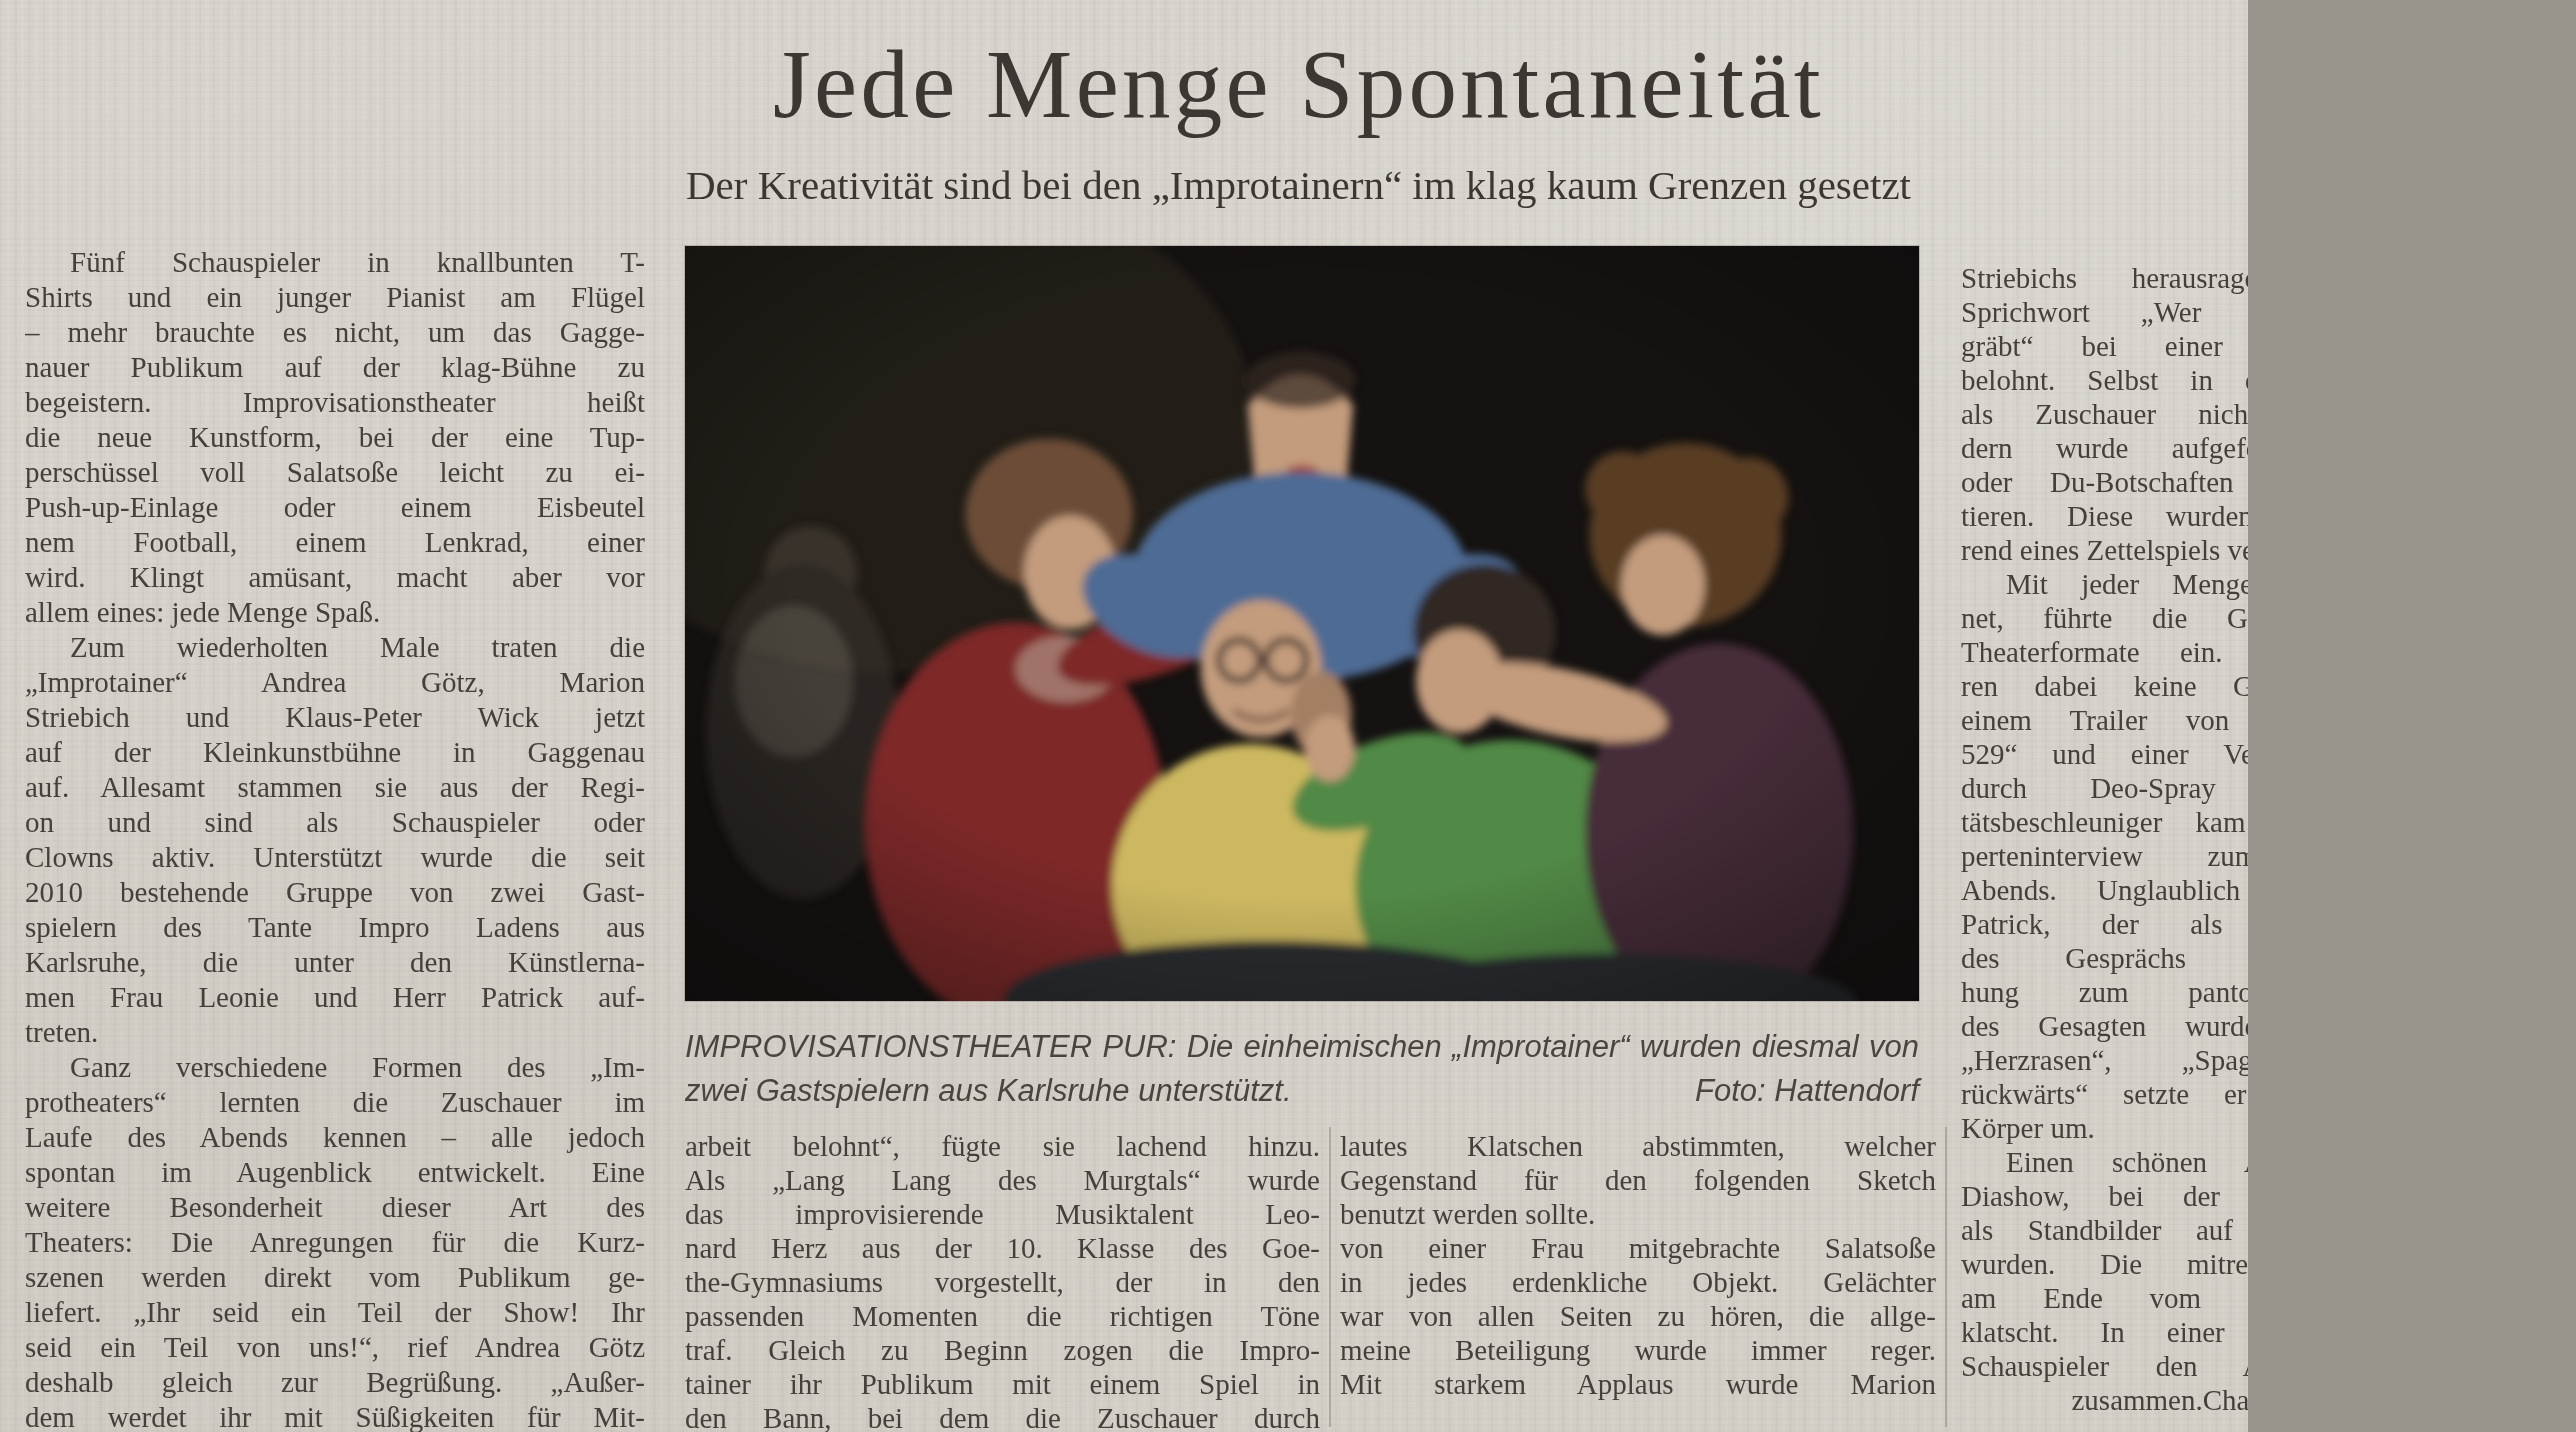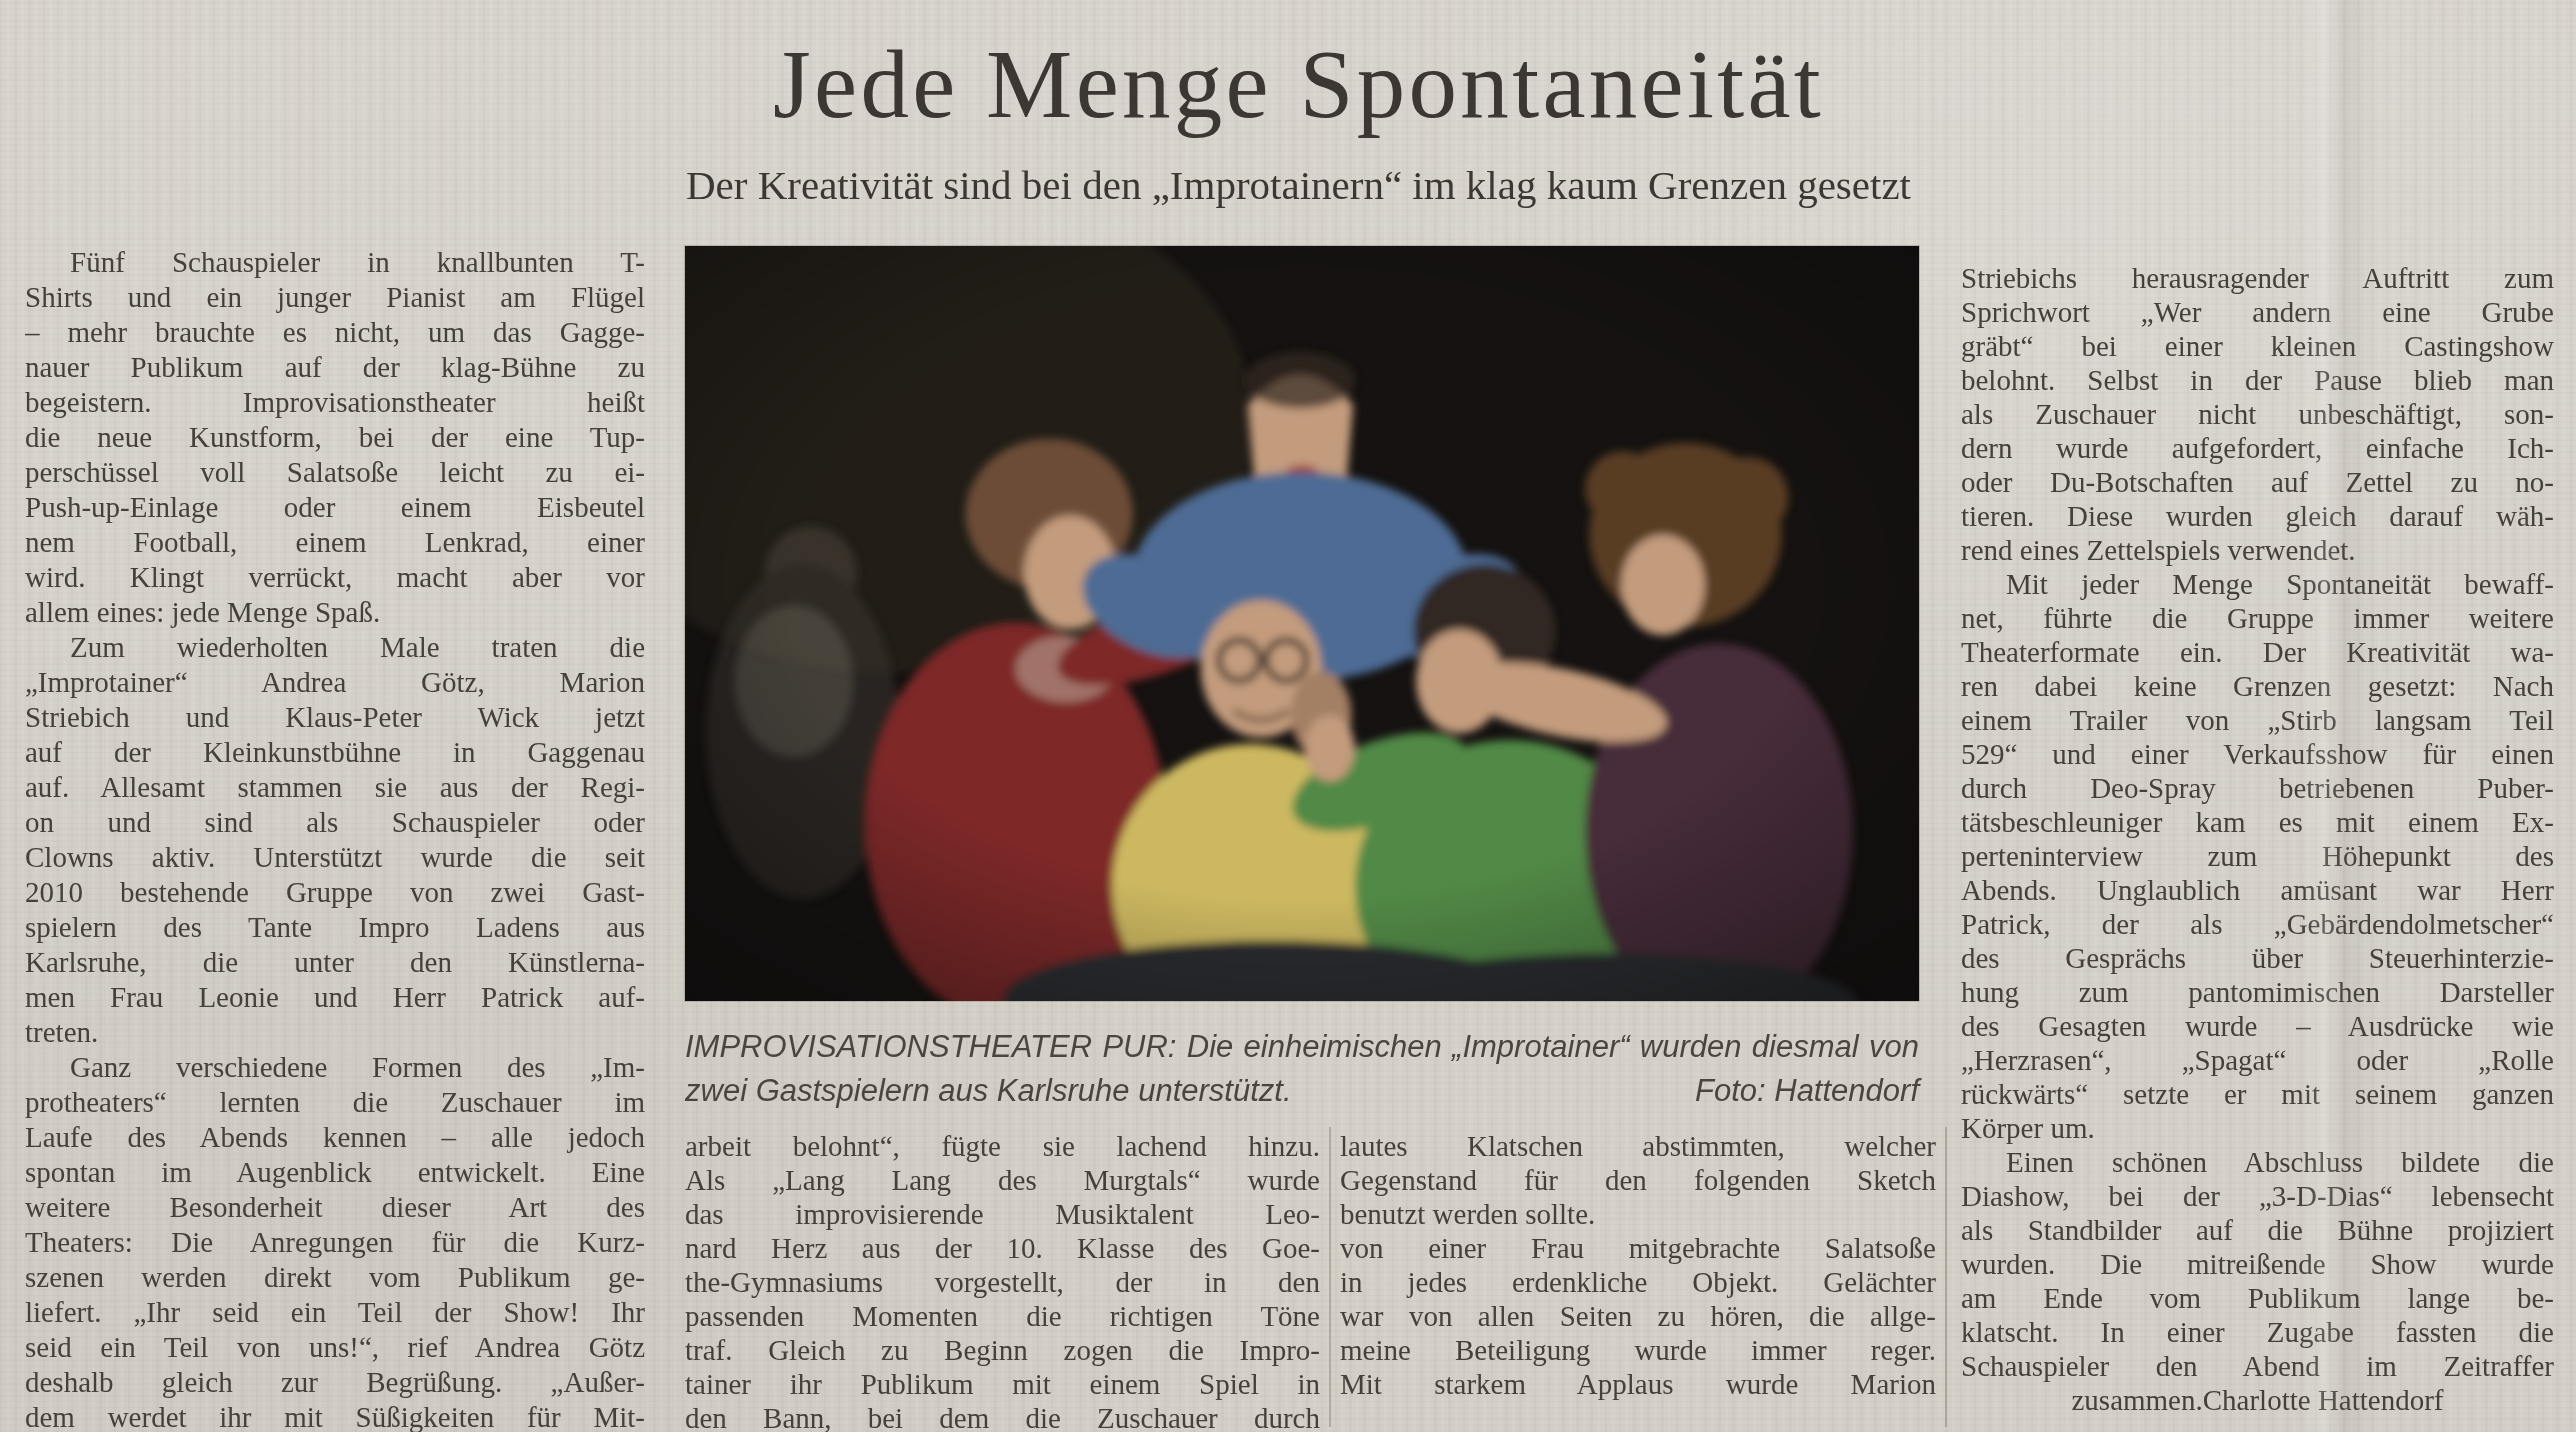--- a/index.html
+++ b/index.html
@@ -1,17 +1,17 @@
 <!DOCTYPE html>
 <html style="font-size:13.4px"><head>
 <meta charset="utf-8">
 <style>
   html,body{margin:0;padding:0;background:#9a958c;}
   #page{
-    position:relative; width:2576px; height:1432px; overflow:hidden;
+    position:relative; width:2248px; height:1432px; overflow:hidden;
     font-family:"Liberation Serif", serif; color:#45403a;
     background:
       radial-gradient(1172px 754px at 80% 15%, rgba(255,255,255,.09), transparent 60%),
       radial-gradient(1340px 1005px at 15% 85%, rgba(90,82,70,.05), transparent 65%),
       repeating-linear-gradient(90deg, rgba(120,112,100,.05) 0 2.5px, rgba(0,0,0,0) 2.5px 6.7px, rgba(255,255,255,.06) 6.7px 10px, rgba(0,0,0,0) 10px 14.2px),
       repeating-linear-gradient(0deg, rgba(110,104,94,.03) 0 1.7px, rgba(0,0,0,0) 1.7px 5.9px),
       linear-gradient(#d8d4cd,#d3cfc7);
   }
   .crease{position:absolute; top:0; height:100%; width:75px; pointer-events:none;
     background:linear-gradient(90deg, transparent 0, rgba(255,255,255,.16) 35%, rgba(110,100,86,.10) 60%, transparent 100%);}
@@ -46,21 +46,21 @@
   <div class="col" style="left:25px; top:245px; width:620px;">
       <div class="line indent just">Fünf Schauspieler in knallbunten T-</div>
       <div class="line just">Shirts und ein junger Pianist am Flügel</div>
       <div class="line just">– mehr brauchte es nicht, um das Gagge-</div>
       <div class="line just">nauer Publikum auf der klag-Bühne zu</div>
       <div class="line just">begeistern. Improvisationstheater heißt</div>
       <div class="line just">die neue Kunstform, bei der eine Tup-</div>
       <div class="line just">perschüssel voll Salatsoße leicht zu ei-</div>
       <div class="line just">Push-up-Einlage oder einem Eisbeutel</div>
       <div class="line just">nem Football, einem Lenkrad, einer</div>
-      <div class="line just">wird. Klingt verrückt, macht aber vor</div>
+      <div class="line just">wird. Klingt amüsant, macht aber vor</div>
       <div class="line">allem eines: jede Menge Spaß.</div>
       <div class="line indent just">Zum wiederholten Male traten die</div>
       <div class="line just">„Improtainer“ Andrea Götz, Marion</div>
       <div class="line just">Striebich und Klaus-Peter Wick jetzt</div>
       <div class="line just">auf der Kleinkunstbühne in Gaggenau</div>
       <div class="line just">auf. Allesamt stammen sie aus der Regi-</div>
       <div class="line just">on und sind als Schauspieler oder</div>
       <div class="line just">Clowns aktiv. Unterstützt wurde die seit</div>
       <div class="line just">2010 bestehende Gruppe von zwei Gast-</div>
       <div class="line just">spielern des Tante Impro Ladens aus</div>

